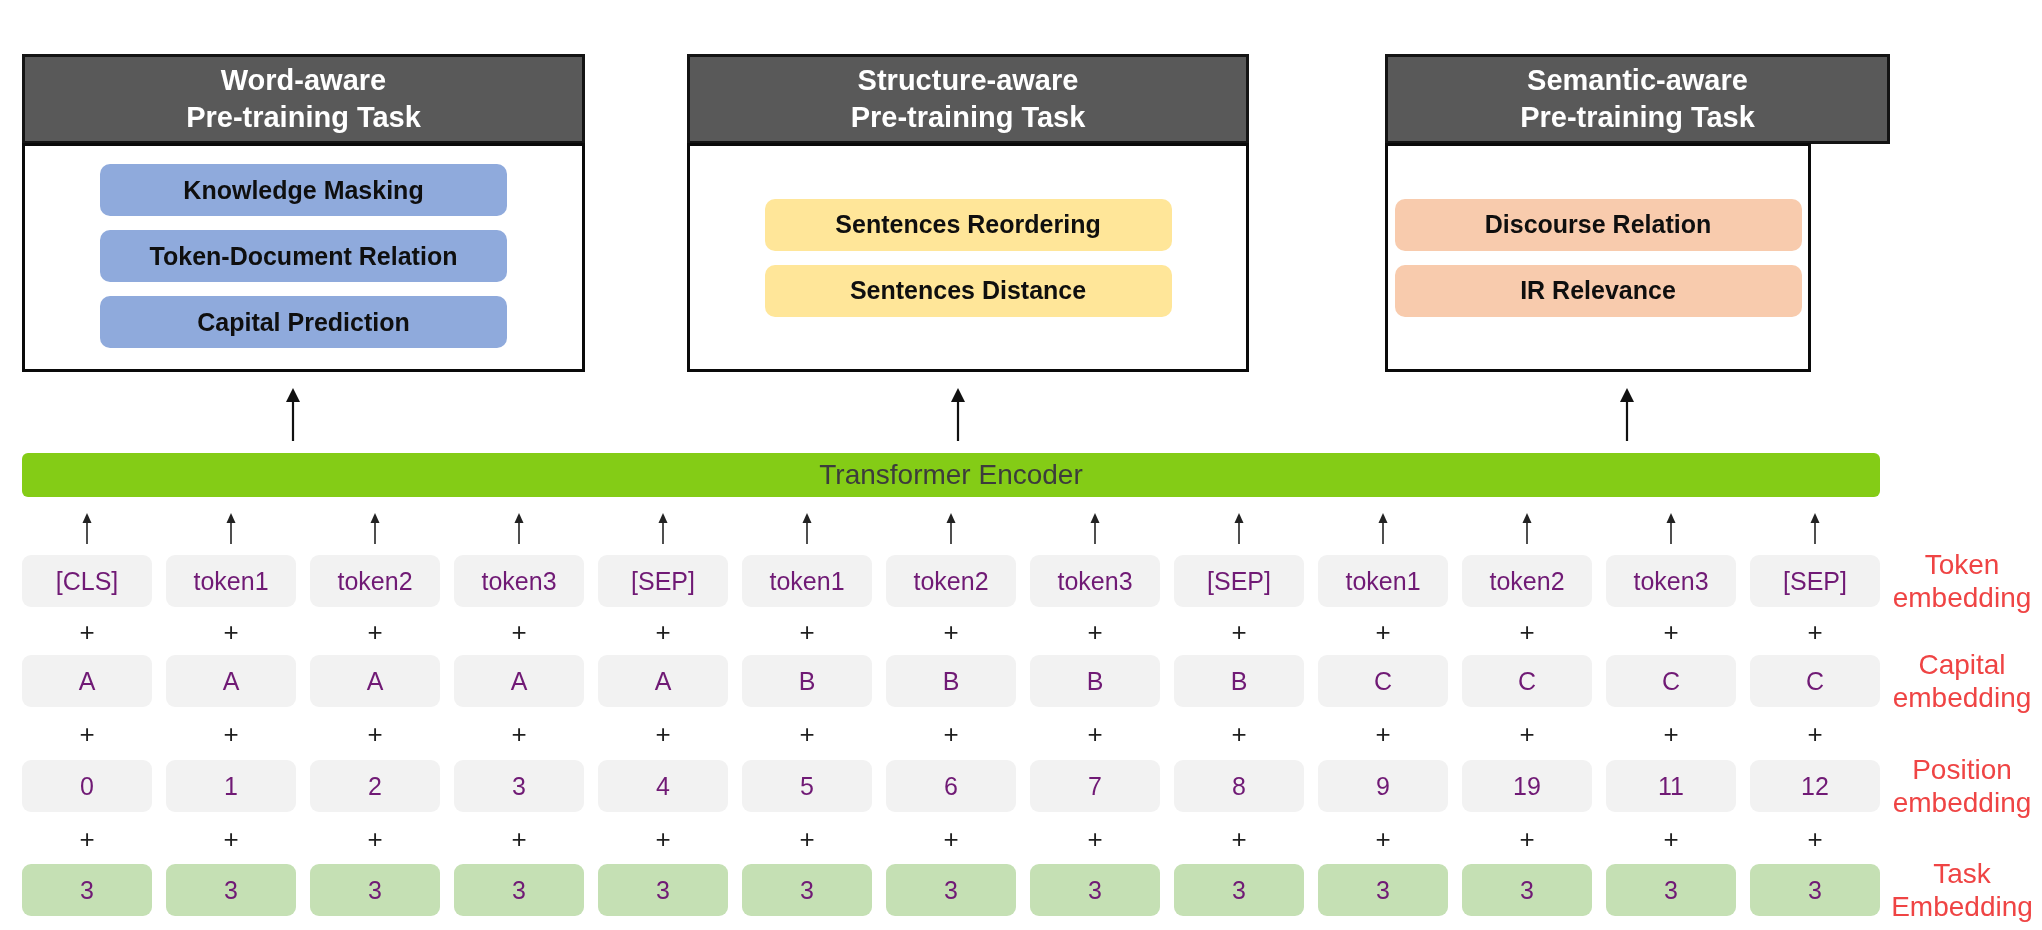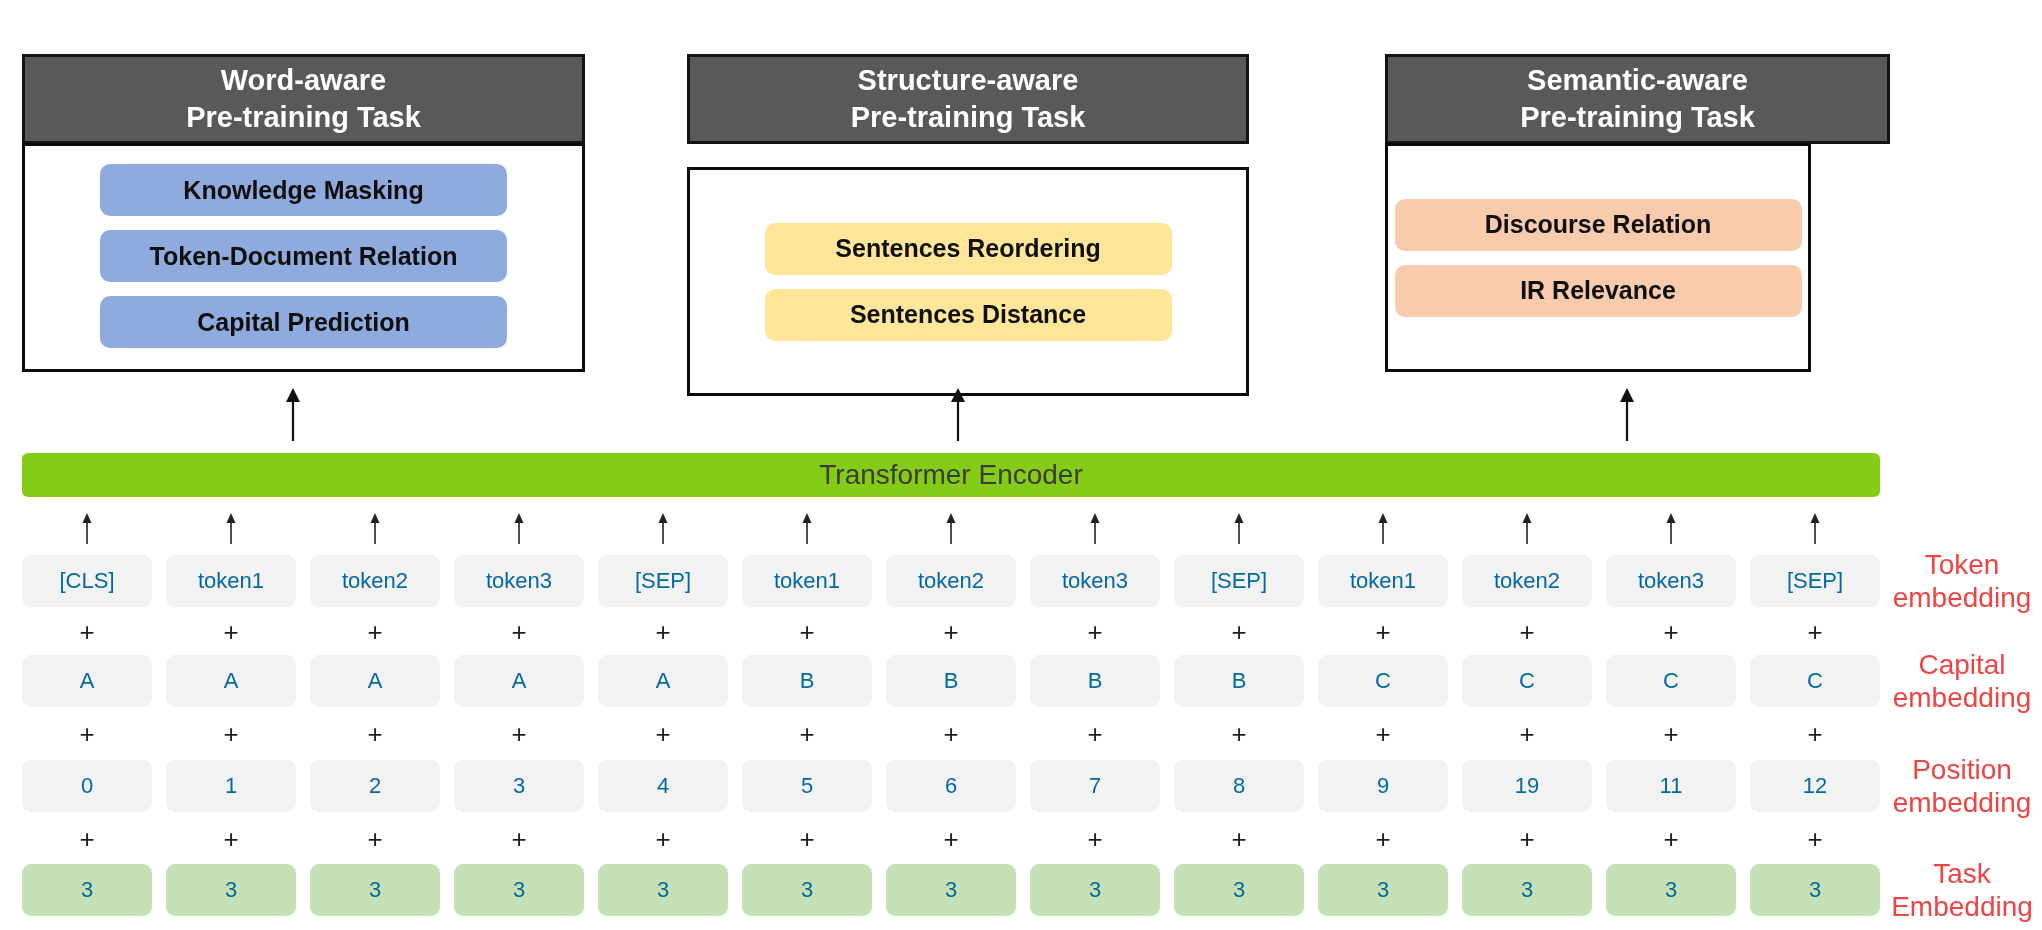--- a/index.html
+++ b/index.html
@@ -20,21 +20,21 @@
   .hdr-l{left:22px;width:563px;}
   .hdr-m{left:687px;width:562px;}
   .hdr-r{left:1385px;width:505px;}
   
   .taskbox{
     position:absolute;top:143px;height:229px;
     background:#ffffff;border:3px solid #0a0a0a;box-sizing:border-box;
     display:flex;flex-direction:column;align-items:center;gap:14px;
   }
   .box-l{left:22px;width:563px;padding-top:18px;}
-  .box-m{left:687px;width:562px;justify-content:center;margin-top:24px;}
+  .box-m{left:687px;width:562px;justify-content:center;}
   .box-r{left:1385px;width:426px;justify-content:center;}
   .pill{
     width:407px;height:52px;flex:0 0 52px;border-radius:10px;
     display:flex;align-items:center;justify-content:center;
     font-weight:bold;font-size:25px;color:#0f0f0f;
   }
   .pill-blue{background:#8FAADC;}
   .pill-yellow{background:#FFE699;}
   .pill-orange{background:#F8CBAD;}
   
@@ -59,21 +59,21 @@
   .row-arrows{top:512px;height:34px;}
   .row-token{top:555px;}
   .row-plus1{top:617px;height:28px;}
   .row-sentence{top:655px;}
   .row-plus2{top:719px;height:28px;}
   .row-position{top:760px;}
   .row-plus3{top:824px;height:28px;}
   .row-task{top:864px;}
   .ebox{
     height:52px;background:#F2F2F2;border-radius:9px;
-    font-size:22px;color:#0369a1;
+    font-size:25px;color:#701a75;
   }
   .gbox{background:#C5E0B4;}
   .plus{font-size:26px;color:#1f1f1f;}
   
   .rowlab{
     position:absolute;left:1882px;width:160px;
     text-align:center;font-size:28px;line-height:33px;color:#ef4444;
   }
   .rl-token{top:548px;}
   .rl-sentence{top:648px;}

